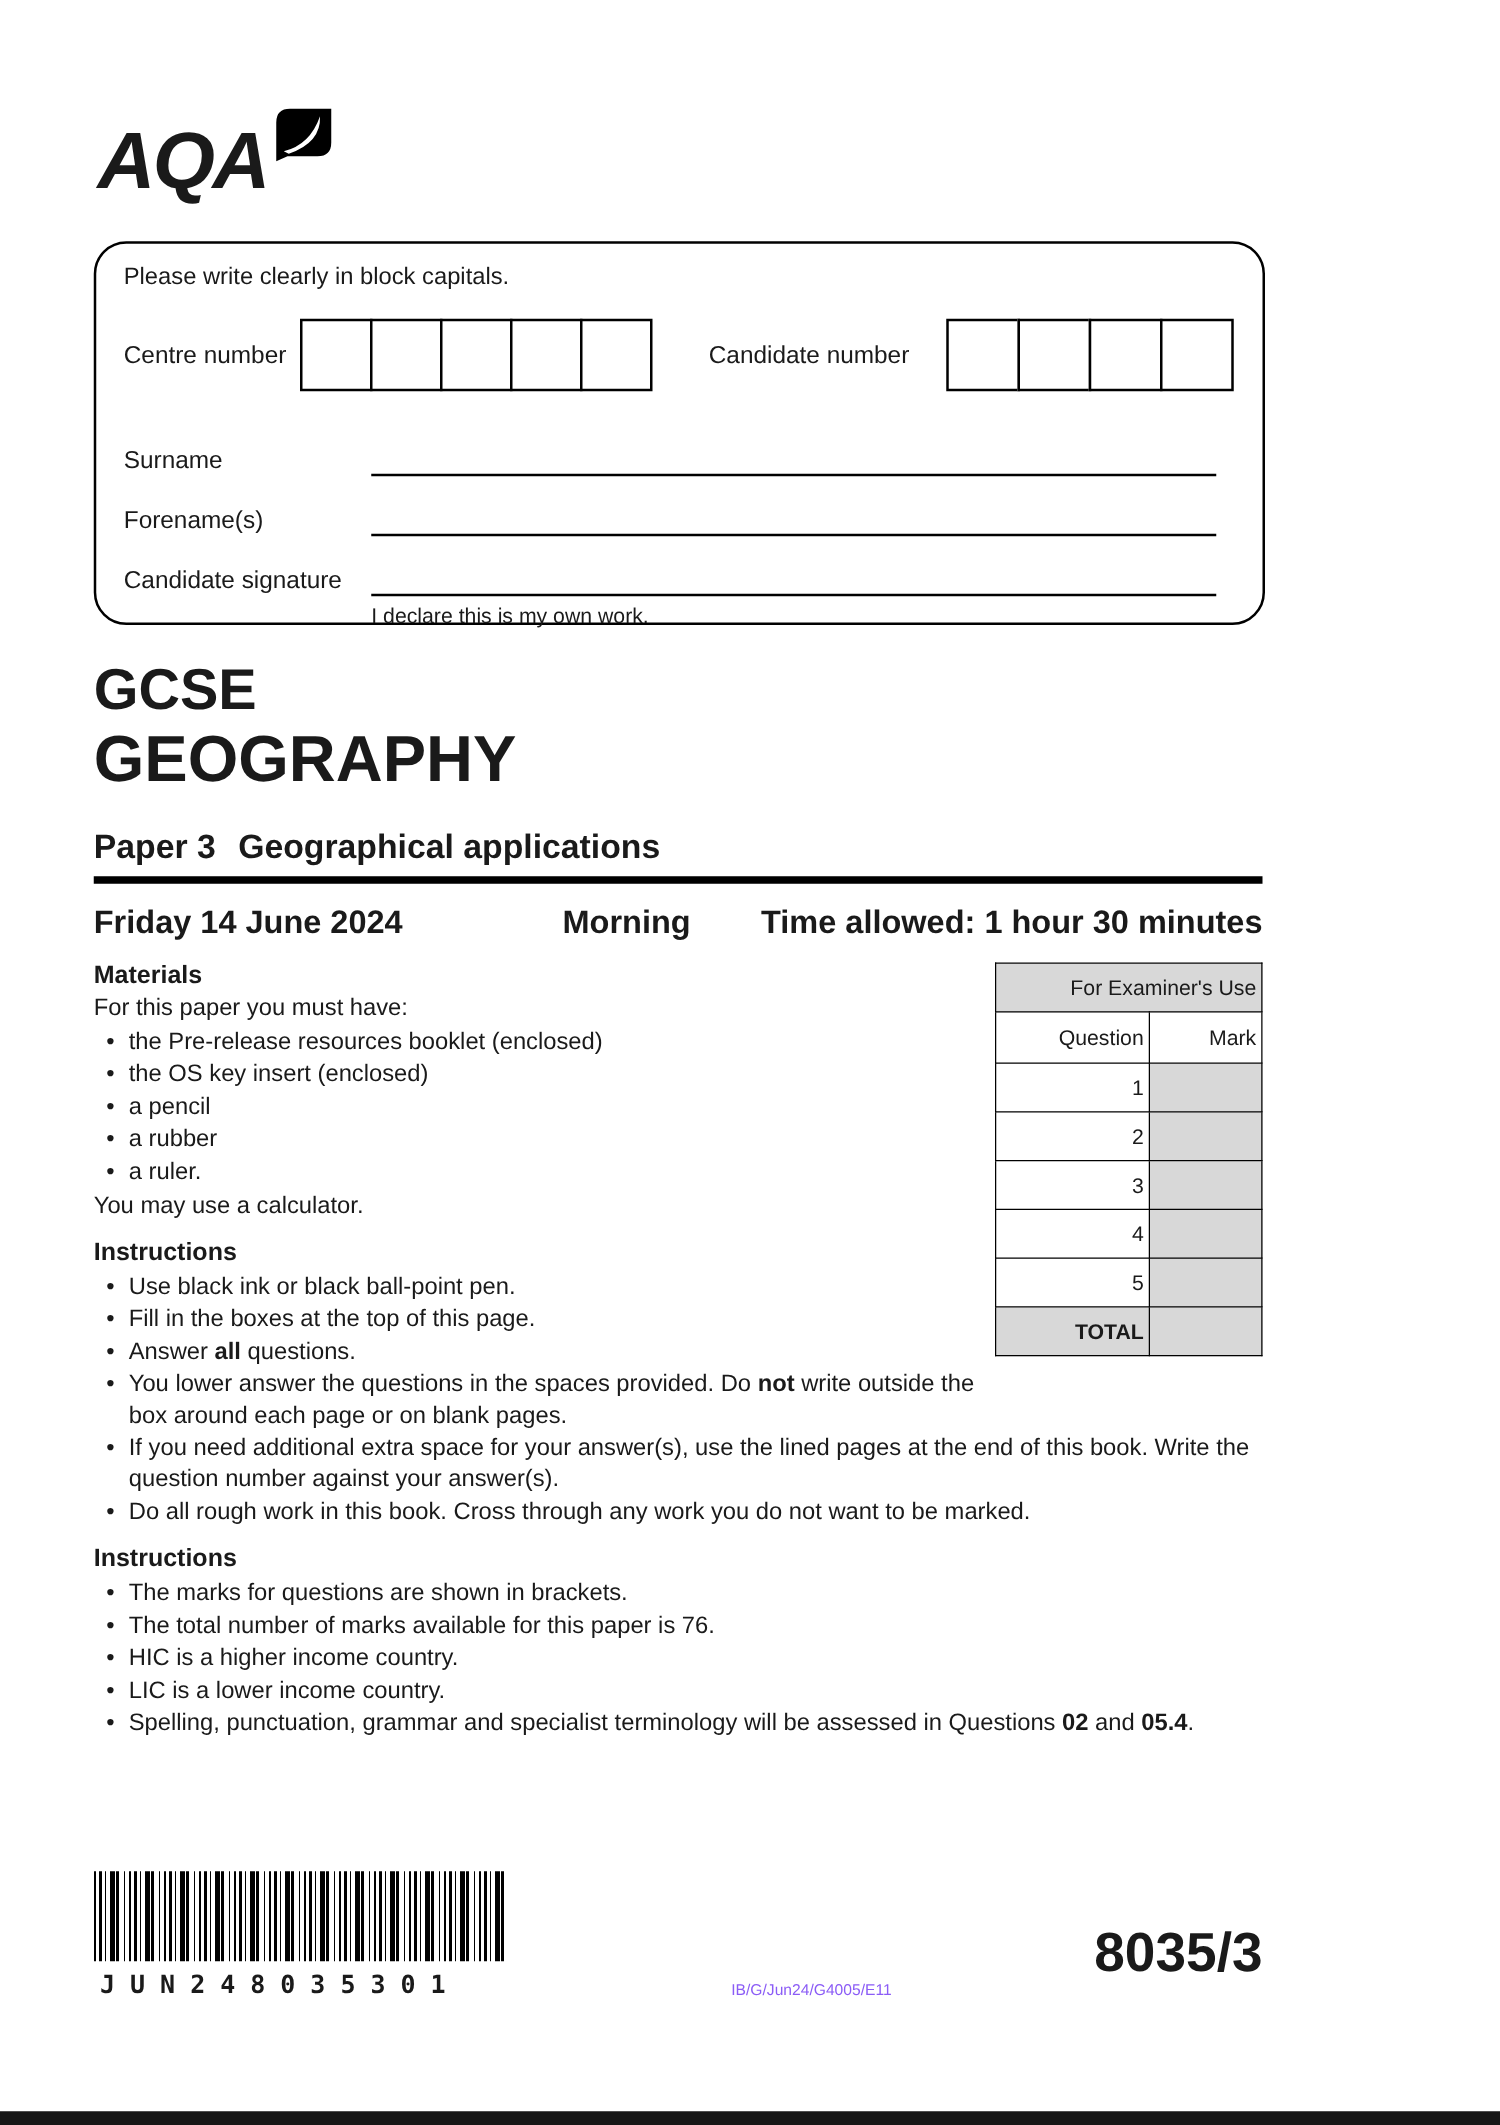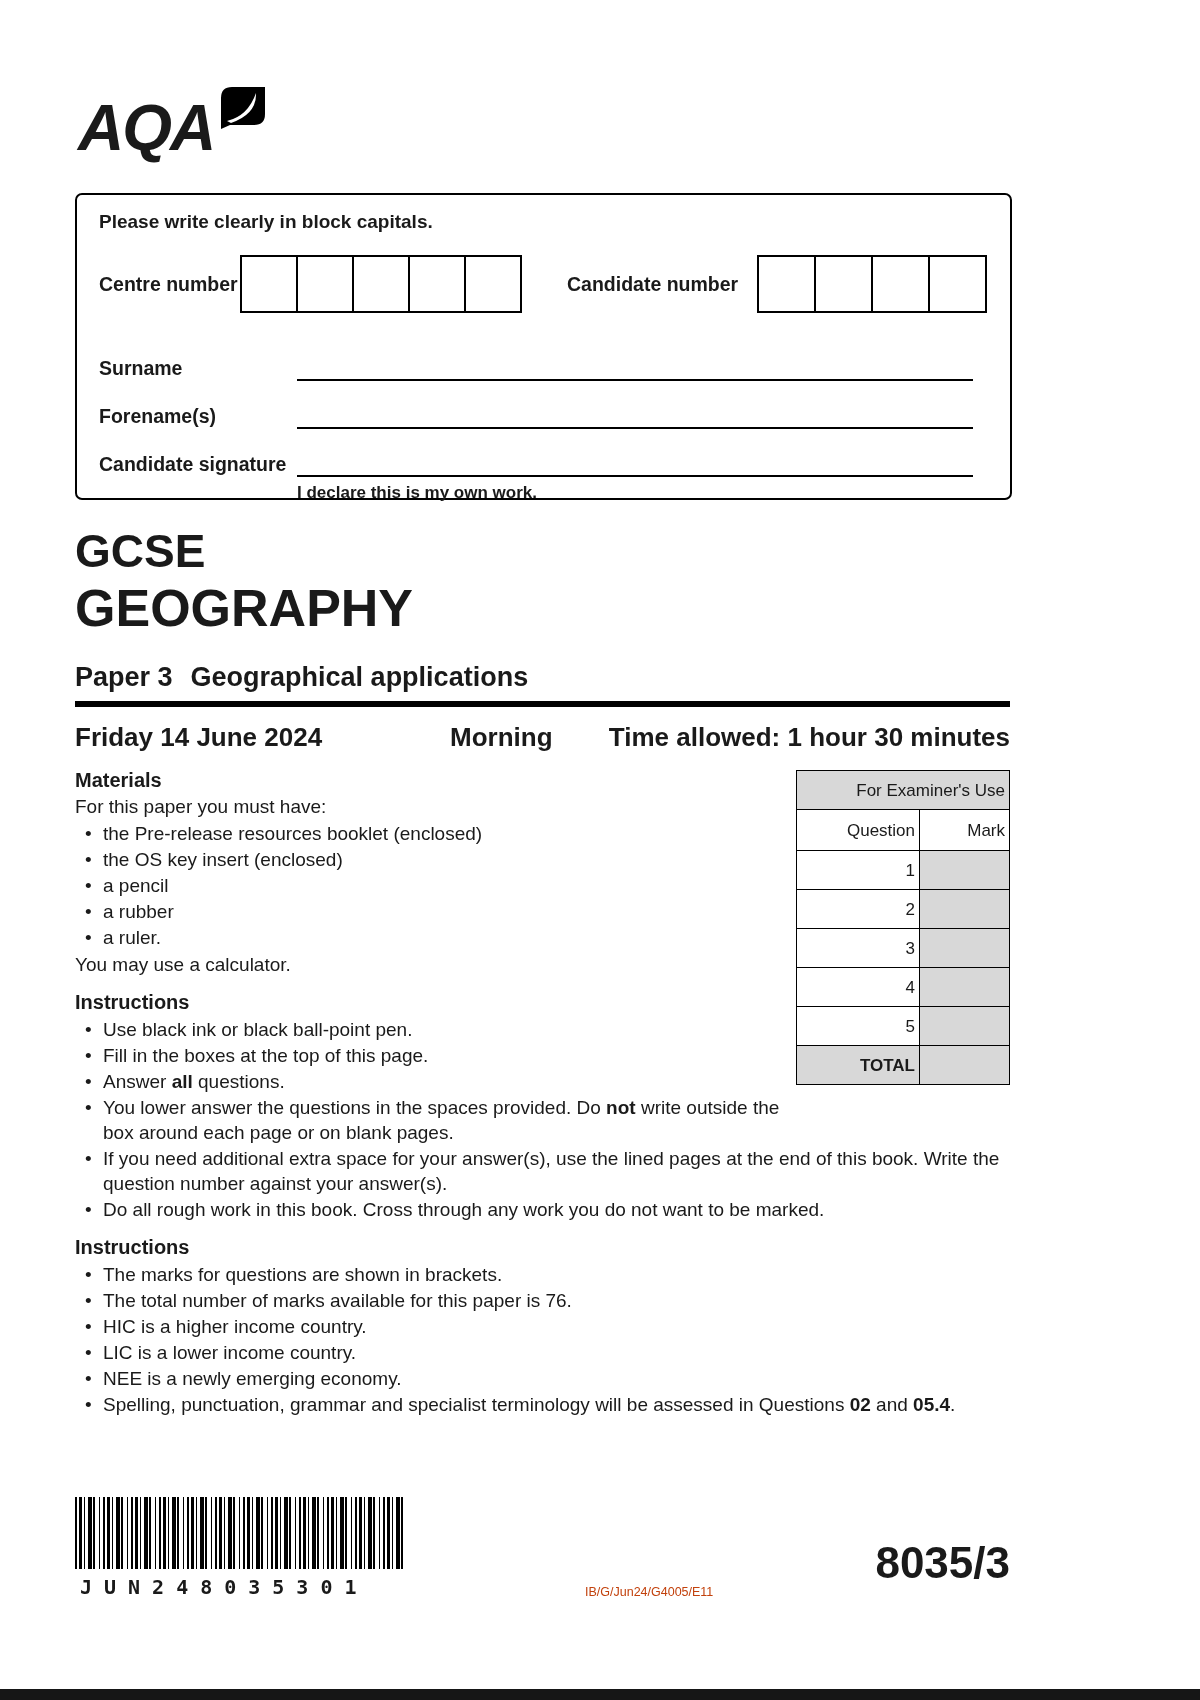--- a/index.html
+++ b/index.html
@@ -15,21 +15,21 @@
   }
 
   
   .logo { position: absolute; left: 78px; top: 96px; height: 72px; }
   .logo-text { font-size: 64px; font-weight: bold; letter-spacing: -2px; line-height: 1; display: inline-block; font-style: italic; }
   .logo-mark { position: absolute; left: 140px; top: -12px; }
 
   
   .candidate-box {
     position: absolute; left: 75px; top: 193px; width: 933px; height: 303px;
-    border: 2px solid #000; border-radius: 7px; background: #fff; font-weight: bold;
+    border: 2px solid #000; border-radius: 26px; background: #fff;
   }
   .cb-instruction { position: absolute; left: 22px; top: 16px; font-size: 19px; }
   .cb-label { position: absolute; font-size: 19.5px; }
   .centre-label { left: 22px; top: 78px; }
   .candidate-label { left: 490px; top: 78px; }
   .cells { position: absolute; display: flex; }
   .centre-cells { left: 163px; top: 60px; }
   .candidate-cells { left: 680px; top: 60px; }
   .cell { width: 54px; height: 54px; border: 2px solid #000; margin-left: -2px; background: #fff; }
   .cells .cell:first-child { margin-left: 0; }
@@ -75,21 +75,21 @@
 
   
   .barcode {
     position: absolute; left: 75px; top: 1497px; width: 332px; height: 72px;
     background: repeating-linear-gradient(90deg,
       #000 0 2px, #fff 2px 4px, #000 4px 7px, #fff 7px 9px, #000 9px 10px,
       #fff 10px 13px, #000 13px 17px, #fff 17px 18px, #000 18px 20px,
       #fff 20px 24px, #000 24px 25px, #fff 25px 28px);
   }
   .barcode-digits { position: absolute; left: 80px; top: 1575px; font-family: "DejaVu Sans Mono", monospace; font-size: 20px; font-weight: bold; letter-spacing: 12px; }
-  .ref { position: absolute; left: 585px; top: 1585px; font-size: 12.5px; color: #c2410c; }
+  .ref { position: absolute; left: 585px; top: 1585px; font-size: 12.5px; color: #8b5cf6; }
   .paper-code { position: absolute; right: 190px; top: 1538px; font-size: 44px; font-weight: bold; }
   .bottom-edge { position: absolute; left: 0; bottom: 0; width: 1200px; height: 11px; background: #161616; }
 </style>
 </head>
 <body>
 
 <div class="page">
 
   <div class="logo">
     <span class="logo-text">AQA</span>
@@ -201,21 +201,20 @@
       <li>If you need additional extra space for your answer(s), use the lined pages at the end of this book. Write the question number against your answer(s).</li>
       <li>Do all rough work in this book.  Cross through any work you do not want to be marked.</li>
     </ul>
 
     <h3 class="sec-heading mt">Instructions</h3>
     <ul class="bullets">
       <li>The marks for questions are shown in brackets.</li>
       <li>The total number of marks available for this paper is 76.</li>
       <li>HIC is a higher income country.</li>
       <li>LIC is a lower income country.</li>
-      <li>NEE is a newly emerging economy.</li>
       <li><span>Spelling, punctuation, grammar and specialist terminology will be assessed in Questions </span><b>02</b><span> and </span><b>05.4</b><span>.</span></li>
     </ul>
   </div>
 
   <div class="barcode"></div>
   <div class="barcode-digits">JUN248035301</div>
   <div class="ref">IB/G/Jun24/G4005/E11</div>
   <div class="paper-code">8035/3</div>
   <div class="bottom-edge"></div>
 

